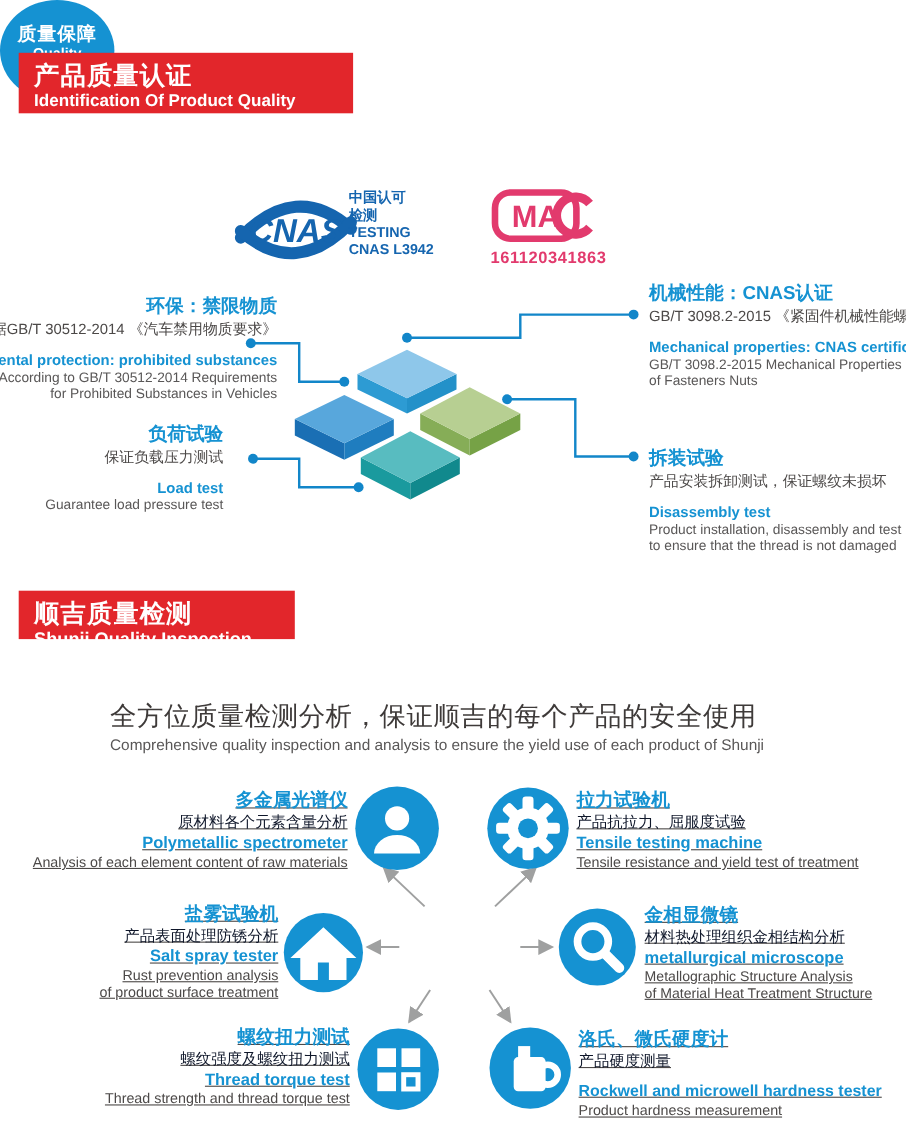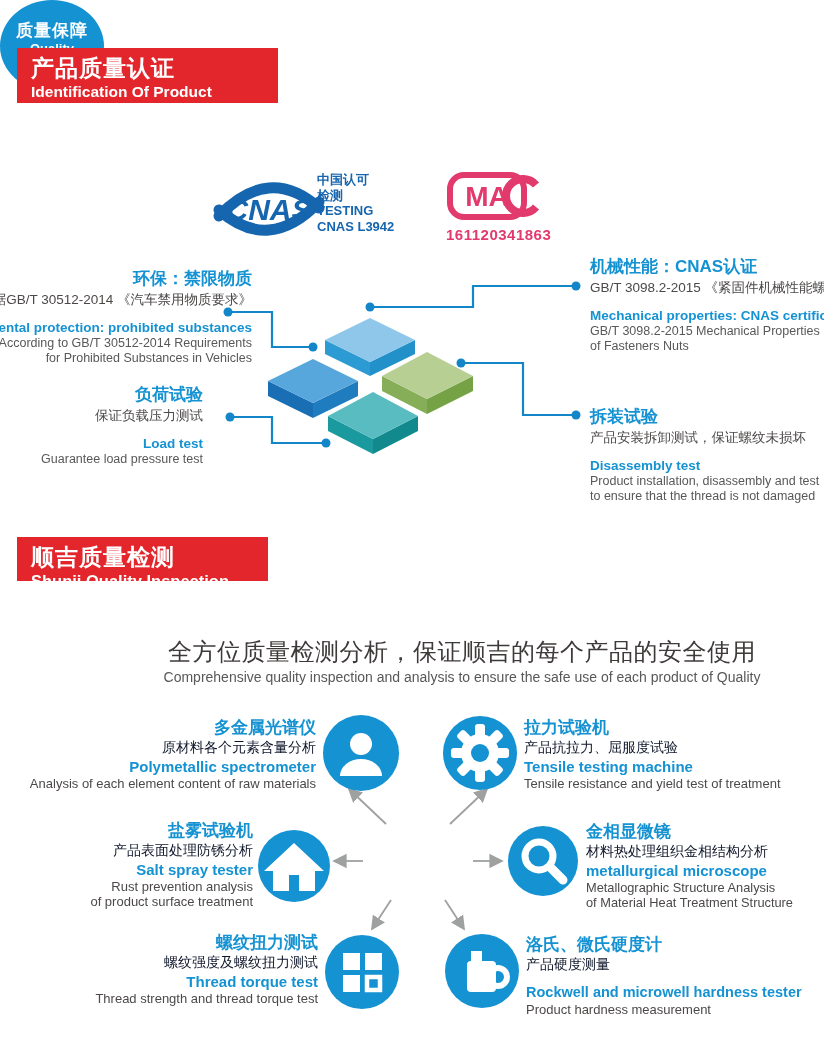--- a/index.html
+++ b/index.html
@@ -6,46 +6,46 @@
   #page{position:relative;width:824px;height:1042px;overflow:hidden;background:#ffffff;
         font-family:"Liberation Sans","DejaVu Sans",sans-serif;color:#4c4948;}
   .abs{position:absolute;}
   svg.overlay{position:absolute;left:0;top:0;}
 
   
   .banner{position:absolute;background:#e2262b;color:#ffffff;box-sizing:border-box;
           padding:7px 10px 6px 14px;}
   .banner .cn{font-size:23px;font-weight:bold;line-height:27px;letter-spacing:1px;}
   .banner .en{font-size:15.5px;font-weight:bold;line-height:20px;}
-  #banner-cert{left:17px;top:48px;width:261px;height:55px;}
+  #banner-cert{left:17px;top:48px;width:304px;height:55px;}
   #banner-insp{left:17px;top:537px;width:251px;height:44px;}
 
   
   .cnas-caption{left:317px;top:172px;color:#1565af;font-weight:bold;font-size:13px;line-height:15.5px;}
   .cma-number{left:446px;top:226px;color:#e23a6d;font-weight:bold;font-size:15px;letter-spacing:0.5px;}
 
   
   .callout{position:absolute;}
   .callout .cn-title{font-size:17px;font-weight:bold;color:#1592d2;line-height:22px;white-space:nowrap;}
   .callout .cn-sub{font-size:13.5px;color:#4c4948;line-height:20px;white-space:nowrap;}
   .callout .en-title{font-size:13.5px;font-weight:bold;color:#1592d2;line-height:17px;margin-top:9px;white-space:nowrap;}
   .callout .en-sub{font-size:12.5px;color:#595757;line-height:15px;white-space:nowrap;}
   .callout.right-aligned{text-align:right;}
   #callout-env{top:268px;right:572px;}
   #callout-mech{top:256px;left:590px;}
   #callout-load{top:384px;right:621px;}
   #callout-disasm{top:378px;left:590px;margin-top:28px;}
 
   
-  #insp-heading{left:100px;top:637px;width:724px;text-align:center;}
+  #insp-heading{left:100px;top:637px;width:724px;}
   #insp-heading .cn{font-size:24px;color:#3e3a39;line-height:30px;letter-spacing:0.5px;}
   #insp-heading .en{font-size:14px;color:#595757;line-height:20px;}
 
   
-  .qblock{position:absolute;}
+  .qblock{position:absolute;text-decoration:underline;}
   .qblock .cn-title{font-size:17px;font-weight:bold;color:#1592d2;line-height:21px;white-space:nowrap;}
   .qblock .cn-sub{font-size:14px;color:#0f172a;line-height:19px;white-space:nowrap;}
   .qblock .en-title{font-size:15px;font-weight:bold;color:#1592d2;line-height:19px;white-space:nowrap;}
   .qblock .en-sub{font-size:13px;color:#4c4948;line-height:15px;white-space:nowrap;}
   .qblock.right-aligned{text-align:right;}
   #qb-spectrometer{top:717px;right:508px;}
   #qb-tensile{top:717px;left:524px;}
   #qb-salt{top:820px;right:571px;}
   #qb-microscope{top:821px;left:586px;}
   #qb-thread{top:932px;right:506px;}
@@ -185,21 +185,21 @@
     <div class="en-sub">to ensure that the thread is not damaged</div>
   </div>
 
   <div class="banner" id="banner-insp">
     <div class="cn">顺吉质量检测</div>
     <div class="en" style="font-size:16.5px">Shunji Quality Inspection</div>
   </div>
 
   <div class="abs" id="insp-heading">
     <div class="cn">全方位质量检测分析，保证顺吉的每个产品的安全使用</div>
-    <div class="en">Comprehensive quality inspection and analysis to ensure the safe use of each product of Quality</div>
+    <div class="en">Comprehensive quality inspection and analysis to ensure the yield use of each product of Shunji</div>
   </div>
 
   <div id="center-ellipse">
     <div class="cn">质量保障</div>
     <div class="en">Quality assurance</div>
   </div>
 
   <div class="icon-circle" id="ic-person">
     <svg width="76" height="76" viewBox="0 0 76 76">
       <circle cx="38" cy="29" r="11" fill="#fff"></circle>

